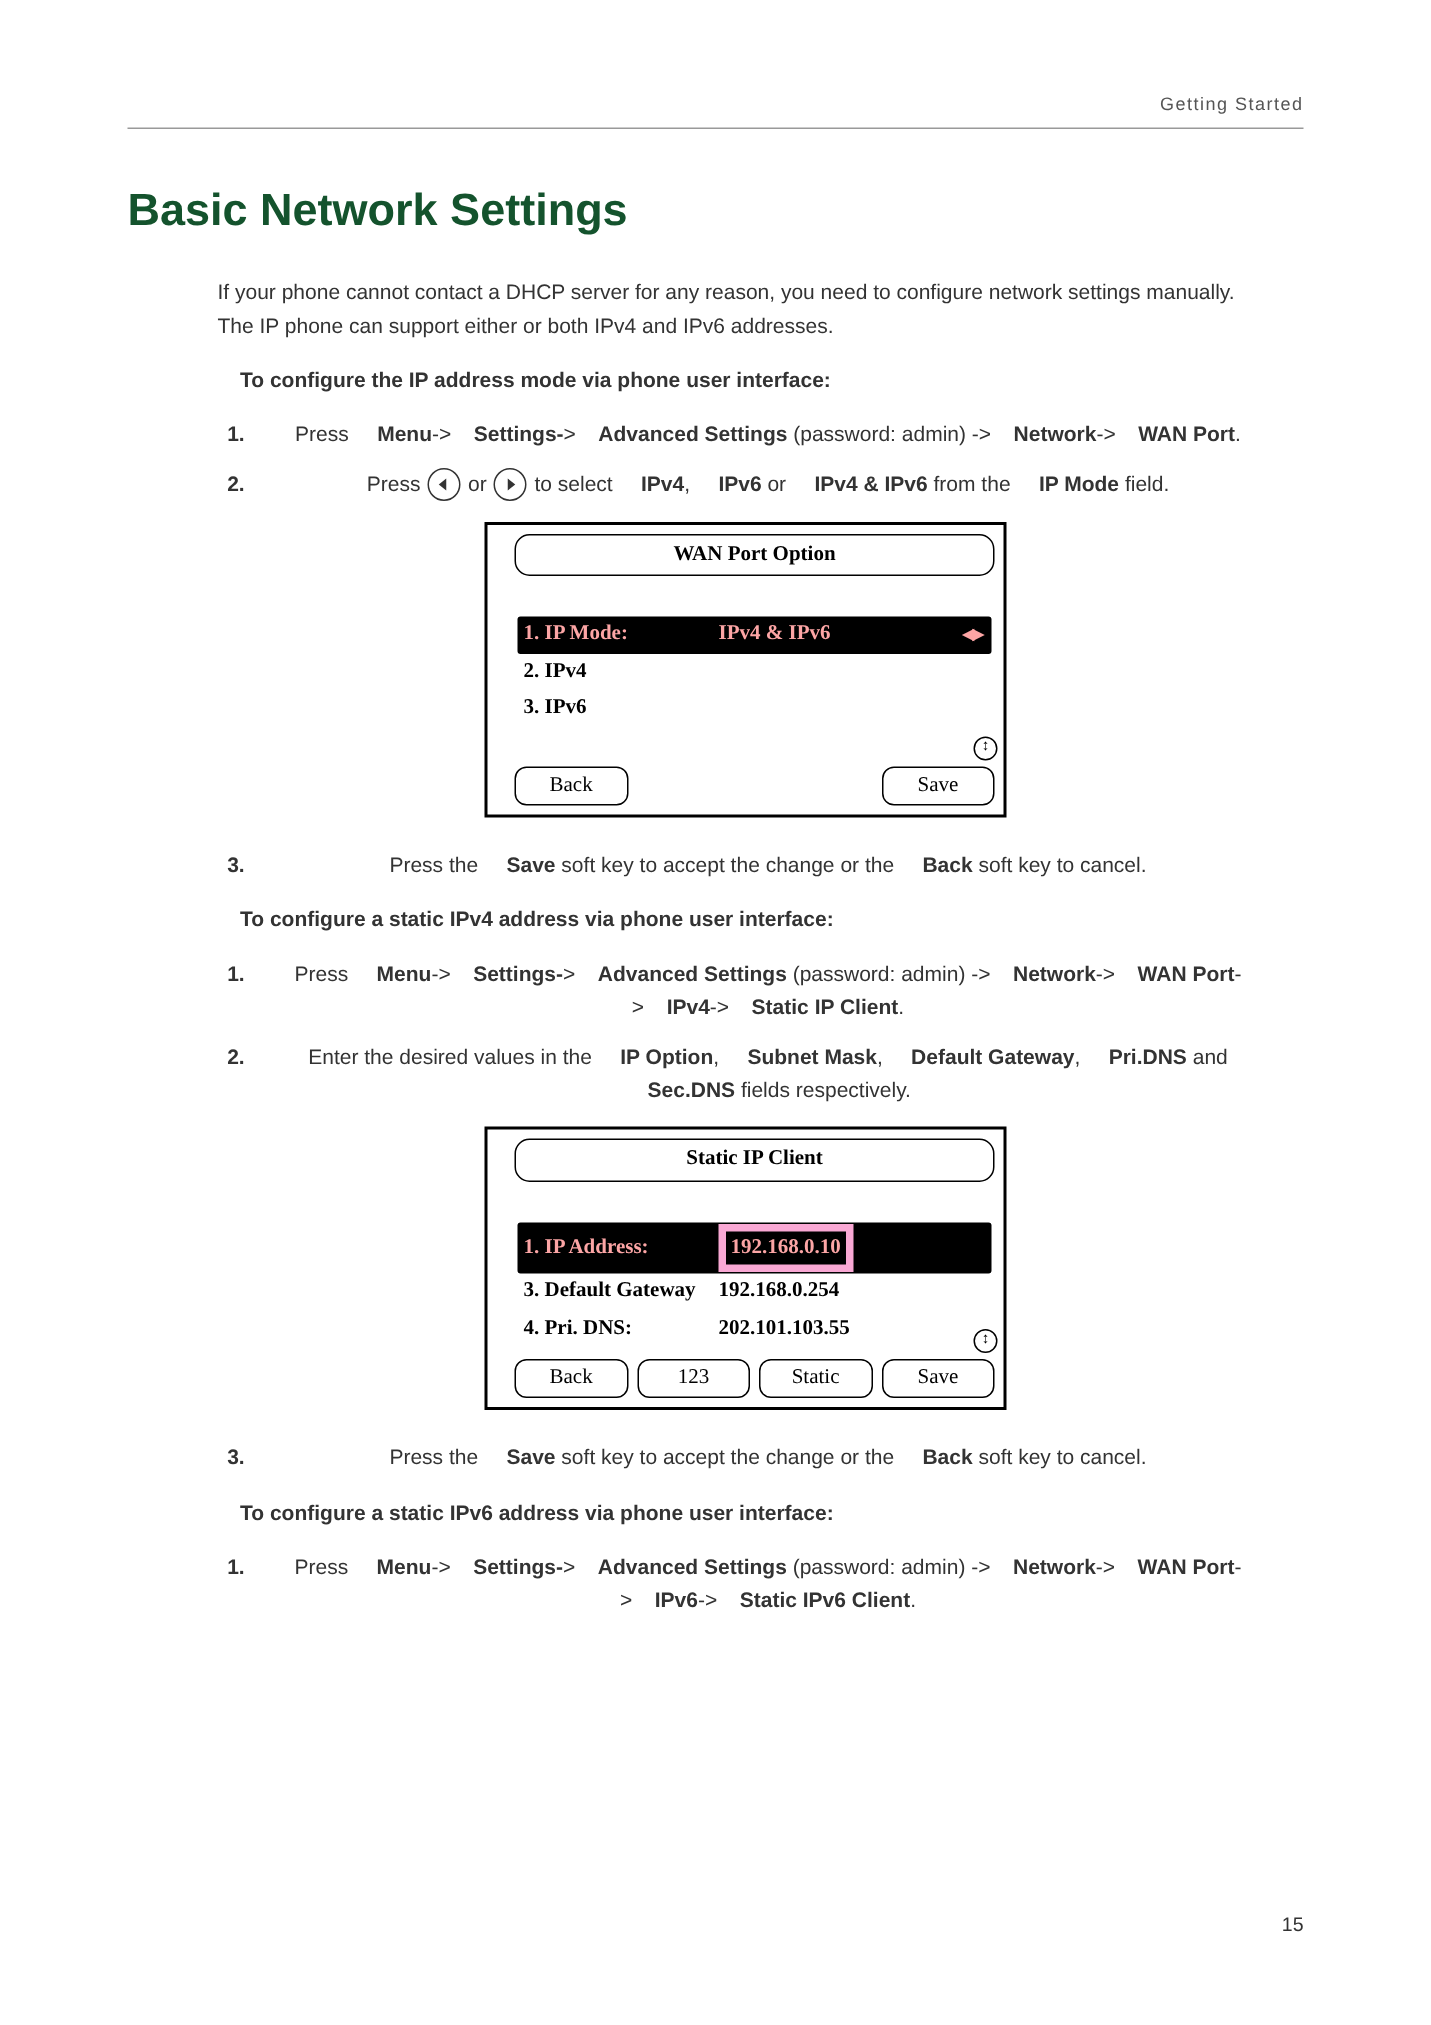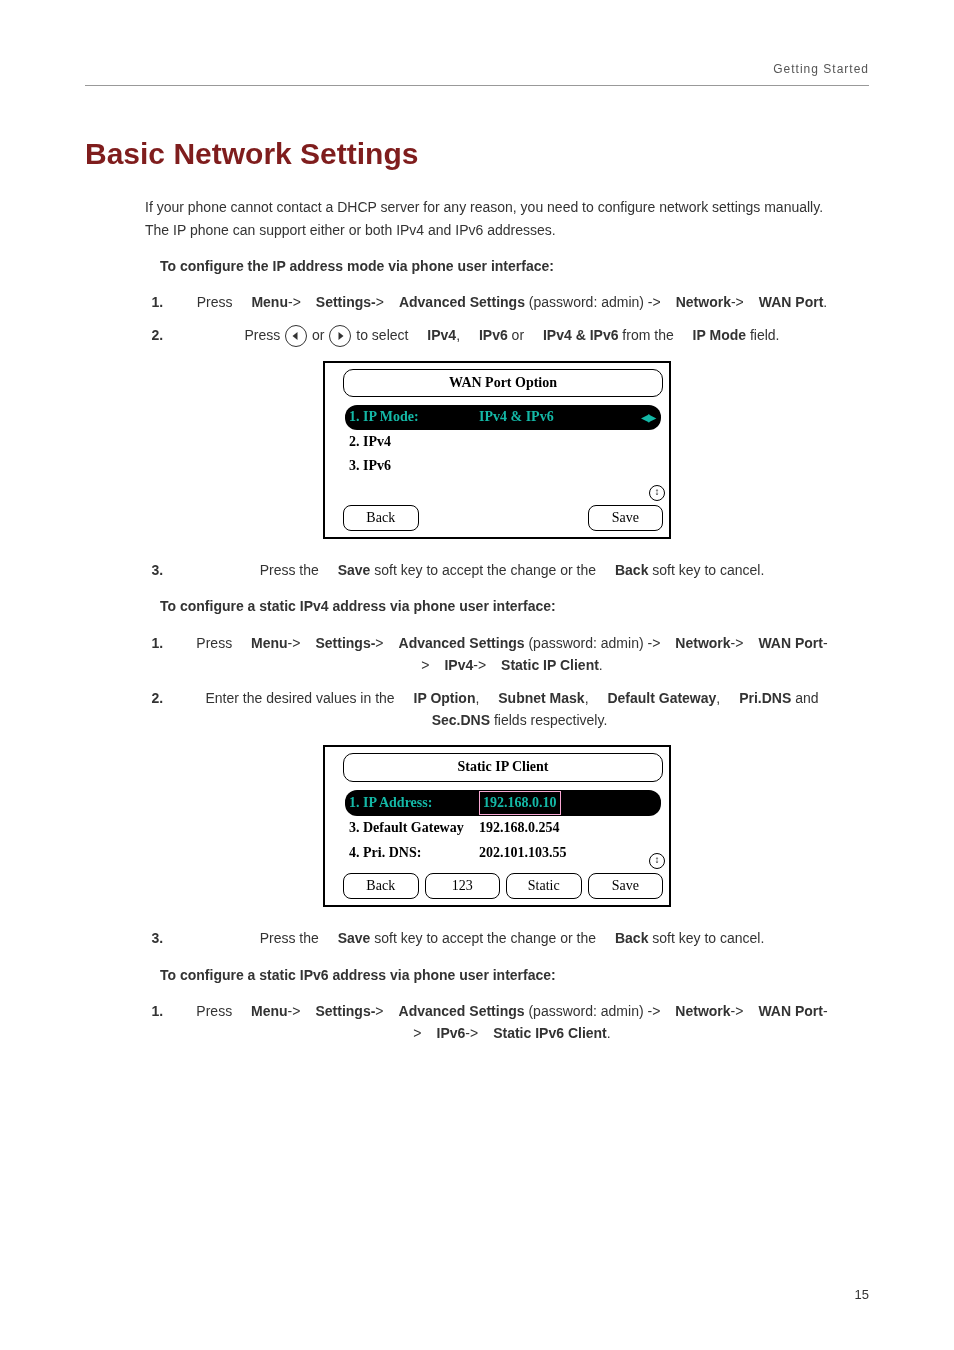--- a/index.html
+++ b/index.html
@@ -12,26 +12,26 @@
     width: 954px;
     box-sizing: border-box;
     line-height: 1.6;
   }
   .header-right {
     text-align: right;
     font-size: 12px;
     color: #555;
     border-bottom: 1px solid #999;
     padding-bottom: 6px;
-    margin-bottom: 44px;
+    margin-bottom: 31px;
     letter-spacing: 1px;
   }
   h1 {
     font-family: "Trebuchet MS", "Myriad Pro", sans-serif;
-    color: #7f1d1d;
+    color: #14532d;
     font-size: 30px;
     font-weight: bold;
     margin: 0 0 18px 0;
   }
   .content {
     margin-left: 60px;
     margin-right: 20px;
   }
   p { margin: 0 0 14px 0; }
   .bold { font-weight: bold; margin-left: 15px; }
@@ -106,30 +106,31 @@
   .ps-row {
     display: flex;
     padding: 1px 4px;
     align-items: center;
     font-weight: bold;
   }
   .ps-row .k { width: 130px; white-space: nowrap; overflow: hidden; }
   .ps-row .v { flex: 1; }
   .ps-row.sel {
     background: #000;
-    color: #14b8a6;
-    border-radius: 12px;
+    color: #fca5a5;
+    border-radius: 2px;
+    margin-top: 19px;
   }
   .ps-row.sel .arrows {
     font-size: 10px;
     letter-spacing: -1px;
     padding-right: 2px;
   }
   .valbox {
-    border: 1px solid #f9a8d4;
+    border: 5px solid #f9a8d4;
     padding: 0 3px;
     display: inline-block;
   }
   .ps-scroll {
     position: absolute;
     right: -2px;
     width: 14px;
     height: 14px;
     border: 1.5px solid #000;
     border-radius: 50%;
@@ -151,21 +152,21 @@
     padding: 1px 0;
     font-weight: normal;
     font-family: "Times New Roman", serif;
   }
   .ps-softkeys .sk.empty {
     visibility: hidden;
   }
   .page-num {
     position: absolute;
     right: 85px;
-    bottom: 44px;
+    bottom: 56px;
     font-size: 13px;
   }
 </style>
 </head>
 <body>
 
 <div class="header-right">Getting Started</div>
 
 <h1>Basic Network Settings</h1>
 

